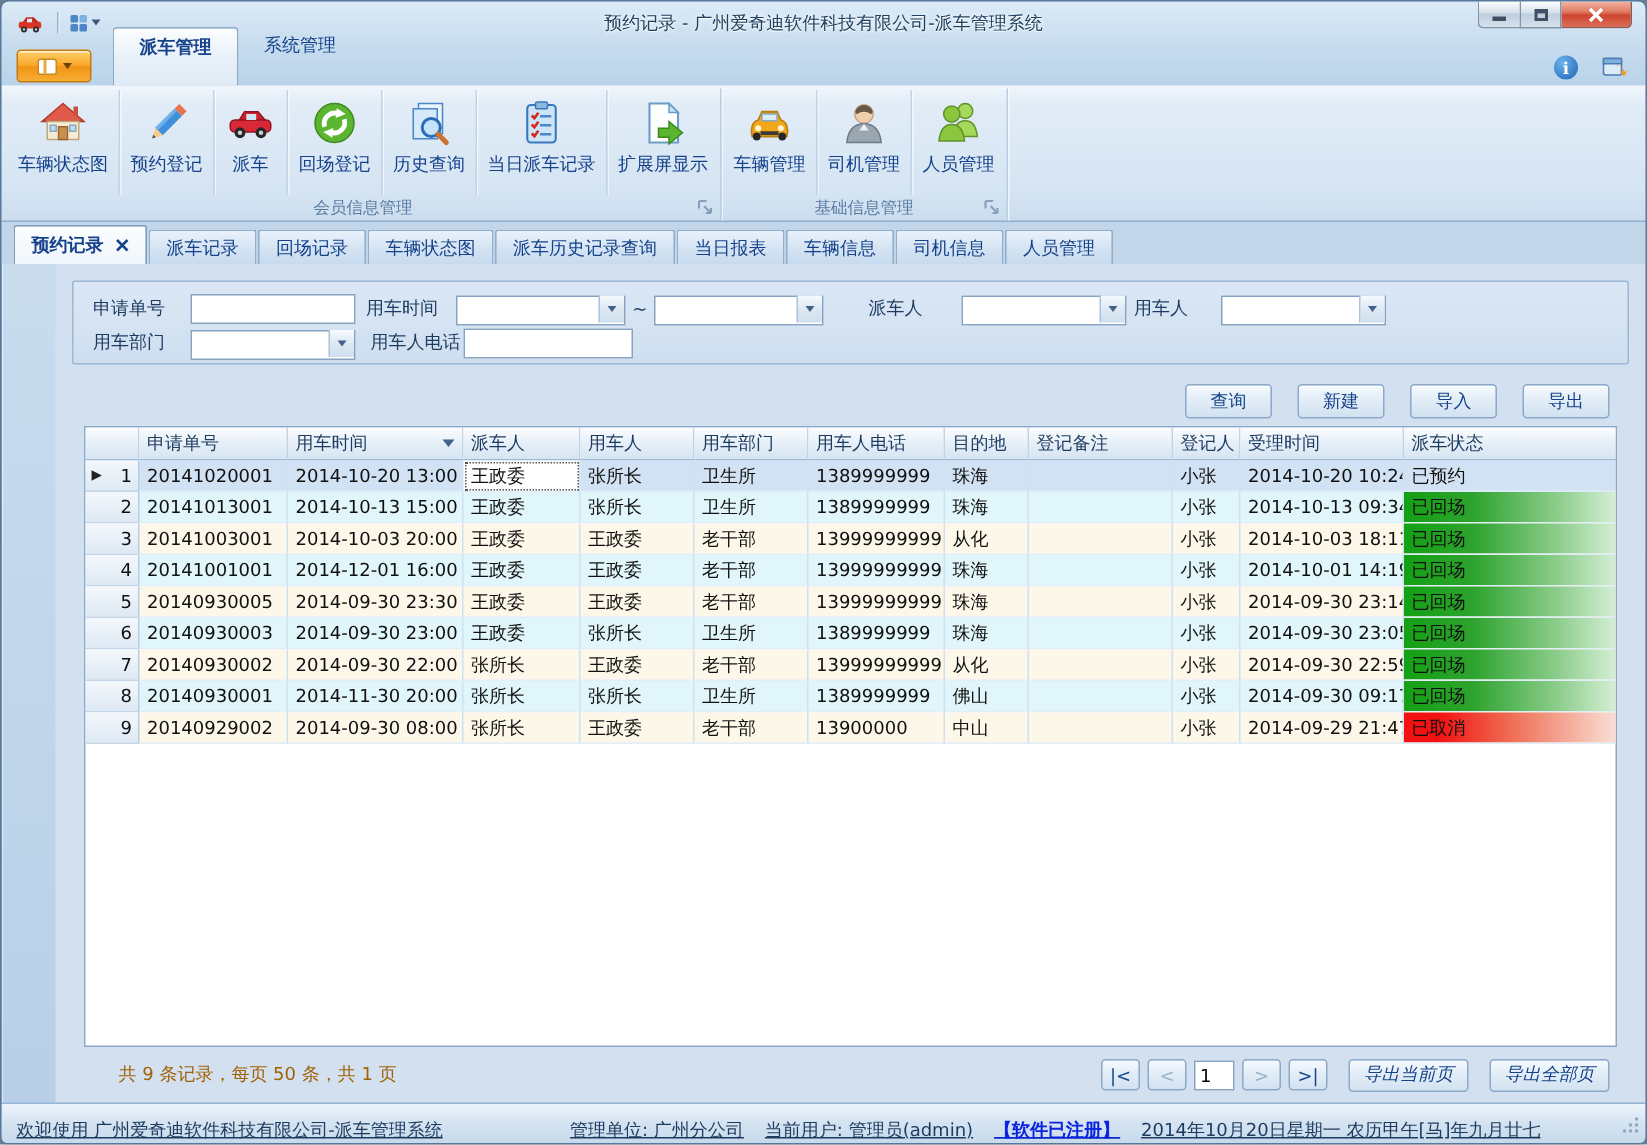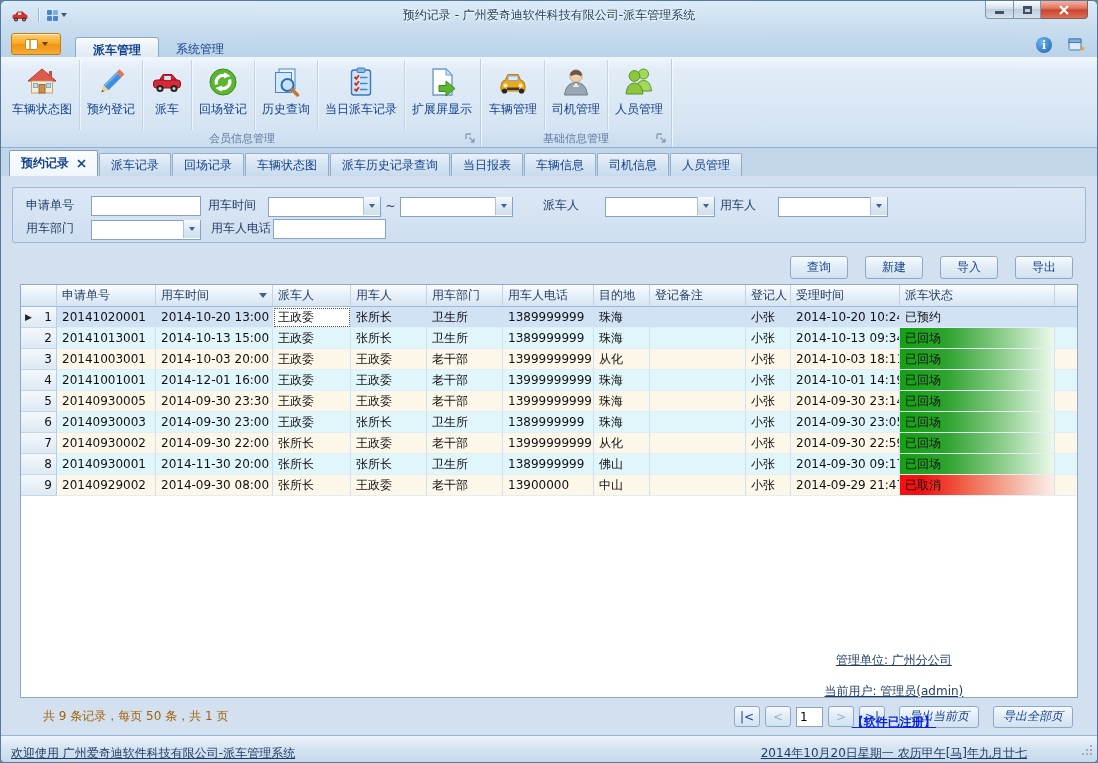--- a/index.html
+++ b/index.html
@@ -34,21 +34,21 @@
   .glyph-max{ width:9px; height:8px; border:2px solid #3e5066; border-top-width:3px; }
 
   
   .tabrow{ height:28px; display:flex; align-items:flex-end; padding:0 10px; position:relative; }
   .appmenu{ width:50px; height:22px; margin:0 14px 2px 0; display:flex; align-items:center; justify-content:center; gap:4px;
     background:linear-gradient(#fdd06a,#f8a829 48%,#f09413 52%,#f6ad35); border:1px solid #c27c12; border-radius:3px;
     box-shadow:inset 0 1px 0 rgba(255,255,255,.7); }
   .appmenu-ic{ width:13px; height:11px; background:#fff; border:1px solid #c88a20; border-radius:2px; position:relative; }
   .appmenu-ic::after{ content:""; position:absolute; left:3px; top:0; bottom:0; width:2px; background:#e8a83c; }
   .caret-dn2{ width:0;height:0;border-left:3px solid transparent;border-right:3px solid transparent;border-top:4px solid #6b4206; }
-  .rtab{ padding:0 17px; line-height:25px; height:20px; font-size:12px; color:#15428b; cursor:default; }
+  .rtab{ padding:0 17px; line-height:25px; height:39px; font-size:12px; color:#15428b; cursor:default; }
   .rtab.active{ background:linear-gradient(#fcfdfe,#eaf2f9 45%,#dfeaf5); border:1px solid #8ea9c4; border-bottom:none;
     border-radius:3px 3px 0 0; font-weight:bold; }
   .tabrow-right{ position:absolute; right:12px; bottom:4px; display:flex; align-items:center; gap:15px; }
   .chev-up{ width:9px; height:6px; }
   .info-ic{ width:16px; height:16px; border-radius:50%; background:radial-gradient(circle at 35% 30%,#6db2ec,#1d63b4); color:#fff;
     font-size:11px; font-weight:bold; display:flex; align-items:center; justify-content:center; font-family:"DejaVu Serif",serif; }
 
   
   .ribbon{ height:91px; display:flex; padding:2px 2px 0 3px;
     background:linear-gradient(#f0f6fc,#e1ecf7 15%,#d5e4f3 80%,#cadcee); border-bottom:1px solid #8fb0d0; }
@@ -65,21 +65,21 @@
   
   .doctabs{ height:28px; background:#c2d5e9; display:flex; align-items:flex-end; padding:0 0 0 8px; }
   .dtab{ height:23px; line-height:22px; padding:0 11px; margin-right:1px; font-size:12px; color:#15428b;
     background:linear-gradient(#e9f1fa,#d2e2f2 60%,#c8dbee); border:1px solid #93aecb; border-bottom:none;
     border-radius:2px 2px 0 0; white-space:nowrap; cursor:default; }
   .dtab.active{ height:26px; line-height:25px; background:linear-gradient(#fbfdfe,#f0f6fb); font-weight:bold;
     display:flex; align-items:center; gap:8px; border-color:#7f9dbd; }
   .tab-close{ width:9px; height:9px; }
 
   
-  .content{ flex:1; background:#d3e0f0; display:flex; flex-direction:column; overflow:hidden; }
+  .content{ flex:1; background:#d3e0f0; display:flex; flex-direction:column; overflow:hidden;margin-left:36px; }
 
   .search-panel{ margin:11px 11px 0; height:56px; background:linear-gradient(#dbe7f5,#cfdff0);
     border:1px solid #9cb8d4; border-radius:2px; padding:6px 0 0 13px; }
   .srow{ display:flex; align-items:center; height:23px; }
   .flabel{ font-size:12px; color:#1d3a5f; white-space:nowrap; }
   .tinput{ height:20px; border:1px solid #86a4c2; background:#fff; font-size:12px; padding:0 4px;
     font-family:"DejaVu Sans","Liberation Sans",sans-serif; }
   .combo{ position:relative; height:20px; }
   .combo .cinput{ width:100%; height:20px; border:1px solid #86a4c2; background:#fff; font-size:12px; padding:0 20px 0 4px;
     font-family:"DejaVu Sans","Liberation Sans",sans-serif; }
@@ -129,21 +129,21 @@
   .pbtn.disabled{ color:#9ab2c8; }
   .page-input{ width:27px; height:20px; border:1px solid #86a4c2; font-size:12px; padding:0 3px;
     font-family:"DejaVu Sans","Liberation Sans",sans-serif; }
   .pexport{ height:22px; padding:0 9px; margin-left:9px; font-size:12px; color:#15428b;
     background:linear-gradient(#f6fafd,#e2edf7 45%,#d2e2f1); border:1px solid #8ca9c9; border-radius:3px;
     font-family:"DejaVu Sans","Liberation Sans",sans-serif;font-style:italic; }
 
   
   .statusbar{ height:27px; flex:0 0 27px; display:flex; align-items:flex-end; padding:0 20px 0 10px; gap:14px;
     background:linear-gradient(#ecf4fb,#d4e3f1 50%,#c7daeb); border-top:1px solid #96b6d6; font-size:12px; color:#1d3a5f;text-decoration:underline; }
-  .sb-right{ margin-left:auto; display:flex; align-items:center; gap:14px; margin-right:50px;flex-direction:column; }
+  .sb-right{ margin-left:auto; display:flex; align-items:center; gap:14px; margin-right:50px; }
   .license{ color:#0a23e0; font-weight:bold; text-decoration:underline; cursor:pointer; }
   .grip{ position:absolute; right:4px; bottom:6px; width:12px; height:12px; }
 </style>
 </head>
 <body>
 
 <div class="window">
 
   <div class="chrome-top">
     <div class="titlebar">

